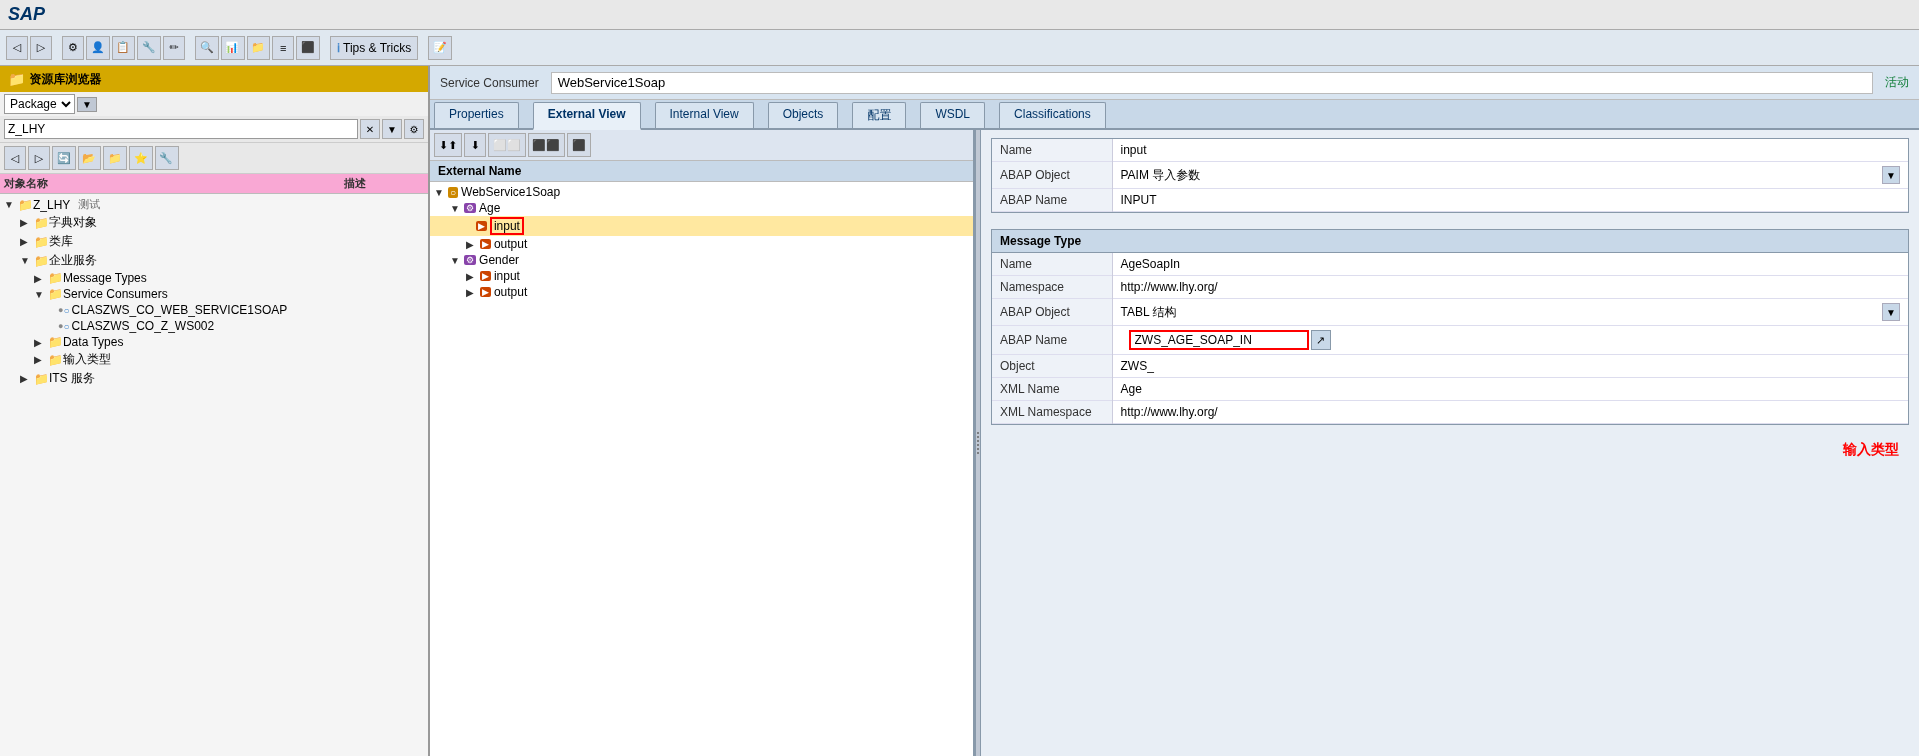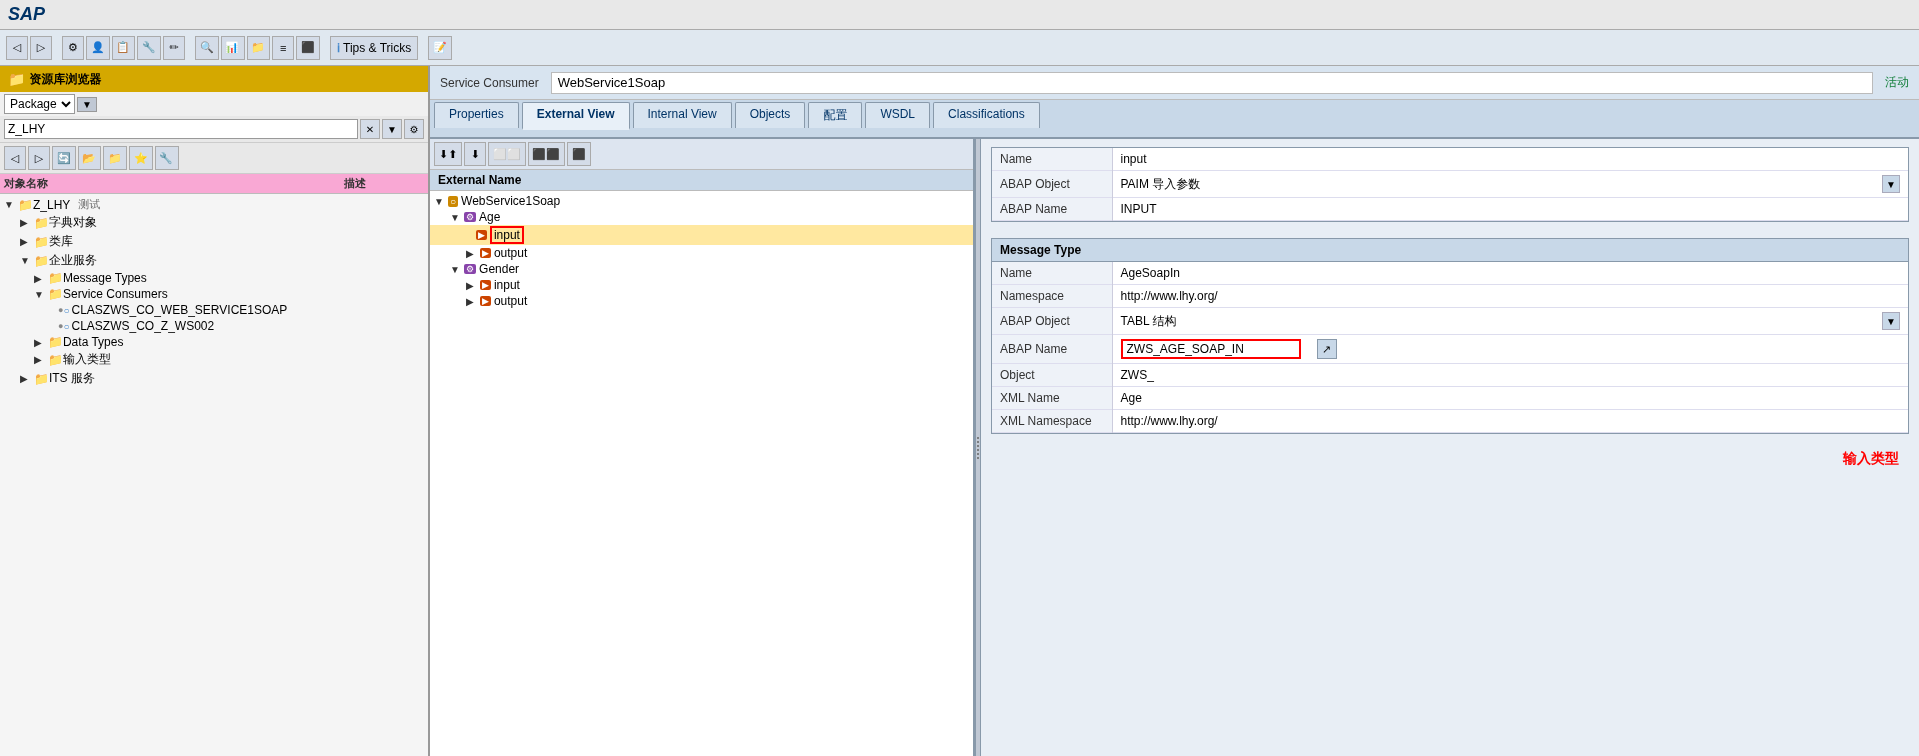--- a/index.html
+++ b/index.html
@@ -227,22 +227,22 @@
     .sc-status {
       font-size: 12px;
       color: #15803d;
     }
 
     
     .tabs-bar {
       display: flex;
       background: #c8d8e8;
       border-bottom: 2px solid #8899aa;
-      padding: 9px 4px;
-      gap: 3px;
+      padding: 0 4px;
+      gap: 14px;
       padding-top: 2px;
     }
     .tab {
       padding: 4px 14px;
       border: 1px solid #8899aa;
       border-bottom: none;
       background: #d8e4f0;
       cursor: pointer;
       font-size: 12px;
       color: #003366;
@@ -399,21 +399,22 @@
       justify-content: center;
       height: 100%;
       gap: 2px;
     }
     .dot { width: 2px; height: 2px; background: #666; border-radius: 50%; }
 
     
     .abap-name-field {
       display: flex;
       align-items: center;
-      gap: 16px;
+      gap: 2px;
+      margin-left: 8px;
     }
     .abap-name-input {
       border: 2px solid red;
       padding: 1px 4px;
       font-size: 12px;
       background: white;
       min-width: 180px;
     }
     .abap-name-btn {
       background: #c8d8e8;

